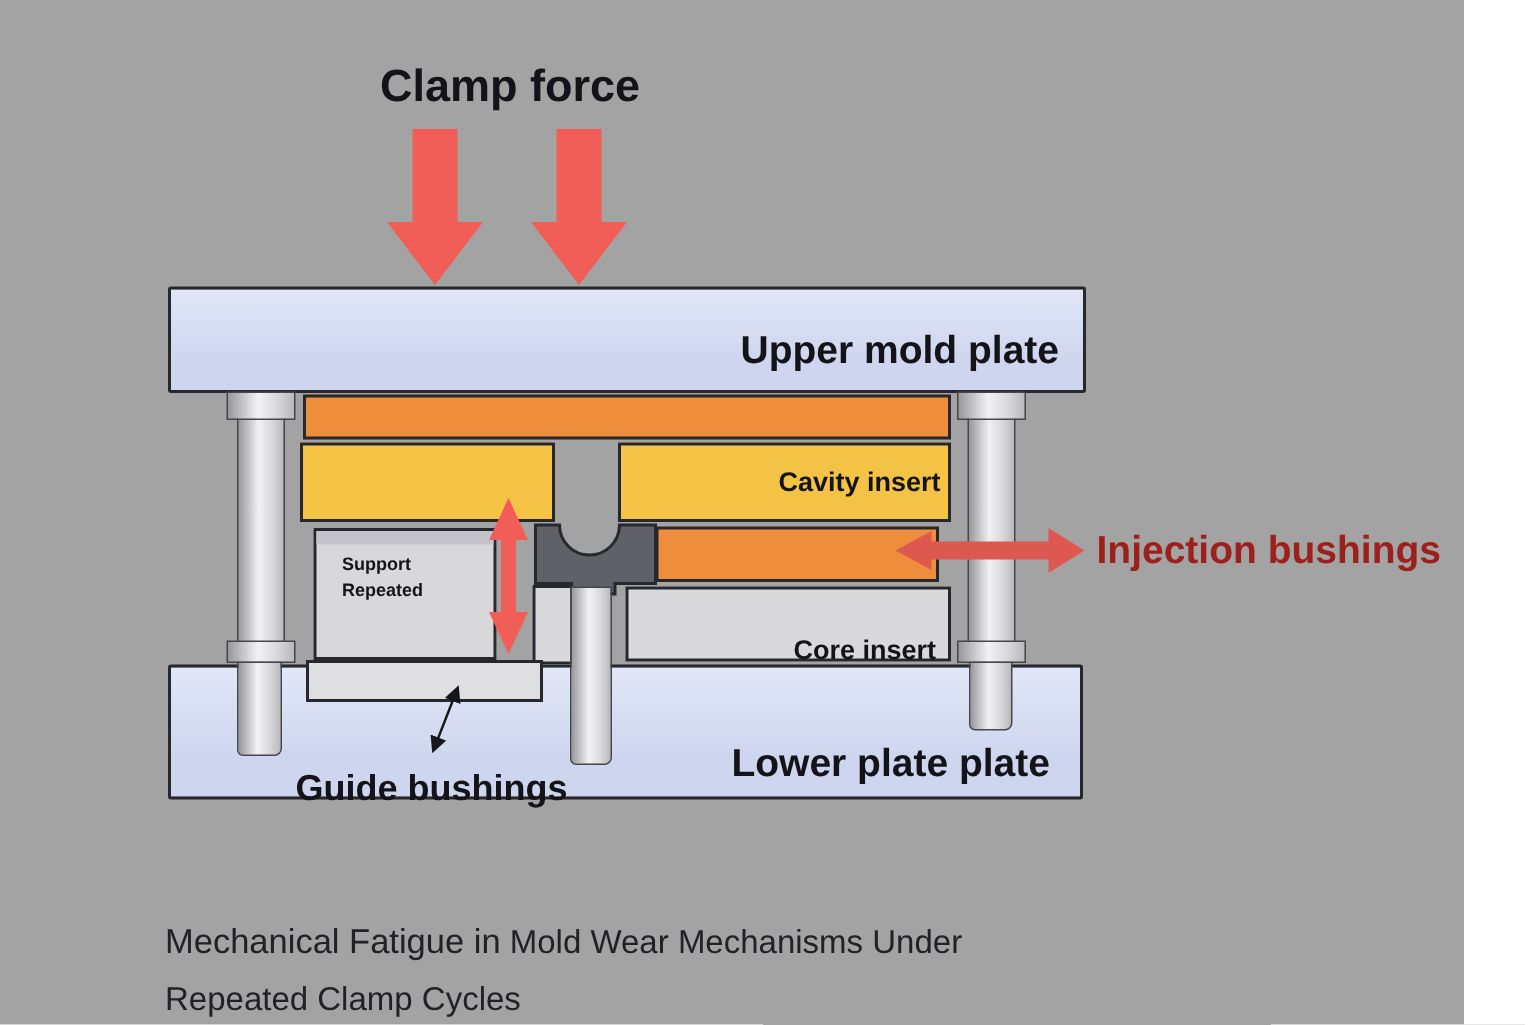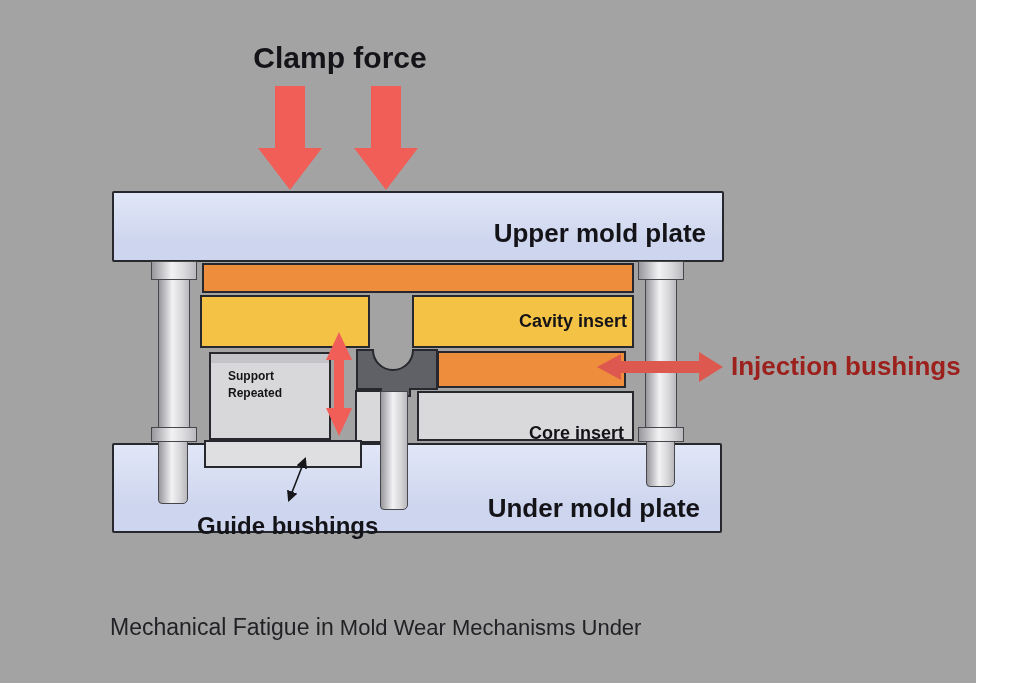--- a/index.html
+++ b/index.html
@@ -78,21 +78,21 @@
 
   <div class="abs blk" style="left:209px;top:352px;width:122px;height:88px;background:#d8d8da;z-index:7;">
     <div class="abs" style="left:0;top:0;width:118px;height:9px;background:#c3c3c8;"></div>
   </div>
 
   <div class="abs blk" style="left:204px;top:440px;width:158px;height:28px;background:#dfdfe1;z-index:7;"></div>
 
   <div class="abs lbl lbl-right" id="upper-lbl" style="left:406px;top:220px;width:300px;">Upper mold plate</div>
   <div class="abs lbl lbl-right" id="cavity-lbl" style="left:427px;top:312px;width:200px;">Cavity insert</div>
   <div class="abs lbl lbl-right" id="core-lbl" style="left:424px;top:404px;width:200px;margin-top:20px;">Core insert</div>
-  <div class="abs lbl lbl-right" id="lower-lbl" style="left:400px;top:495px;width:300px;">Under mold plate</div>
+  <div class="abs lbl lbl-right" id="lower-lbl" style="left:400px;top:495px;width:300px;">Lower plate plate</div>
   <div class="abs lbl" id="support-lbl" style="left:228px;top:368px;">
     <span style="display:block;">Support</span>
     <span style="display:block;">Repeated</span>
   </div>
   <div class="abs lbl" id="guide-lbl" style="left:197px;top:513px;width:182px;text-align:left;">Guide bushings</div>
   <div class="abs lbl" id="inject-lbl" style="left:731px;top:353px;">Injection bushings</div>
 
   <svg class="overlay" width="1024" height="683">
     <defs>
       <marker id="ah" viewBox="0 0 10 10" refX="8" refY="5" markerWidth="7" markerHeight="7" orient="auto-start-reverse">
@@ -105,15 +105,16 @@
 
     <polygon points="339,332 352,360 344,360 344,408 352,408 339,436 326,408 334,408 334,360 326,360" fill="var(--arrow-red)"></polygon>
 
     <polygon points="597,367 621,354 621,361 699,361 699,352 723,367 699,382 699,373 621,373 621,380" fill="var(--arrow-red-h)"></polygon>
 
     <line x1="289" y1="500" x2="305" y2="459" stroke="#17171b" stroke-width="1.6" marker-start="url(#ah)" marker-end="url(#ah)"></line>
   </svg>
 
   <div class="abs" id="caption" style="left:110px;top:608px;width:690px;">
     <div><span class="cap1a">Mechanical Fatigue in</span><span> Mold Wear Mechanisms Under</span></div>
+    <div>Repeated Clamp Cycles</div>
   </div>
 
 </div>
 
 </body></html>

